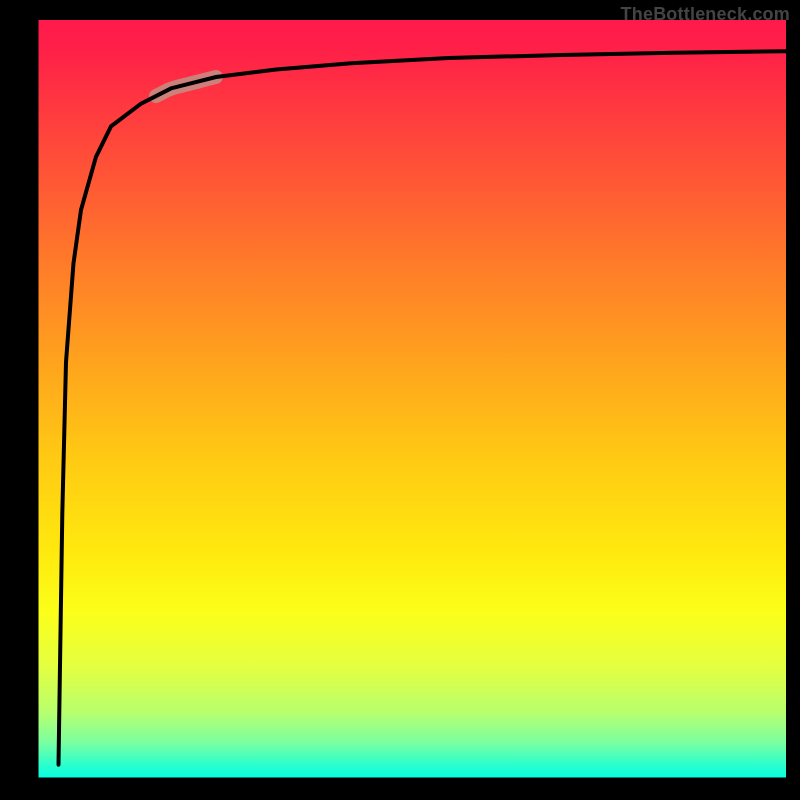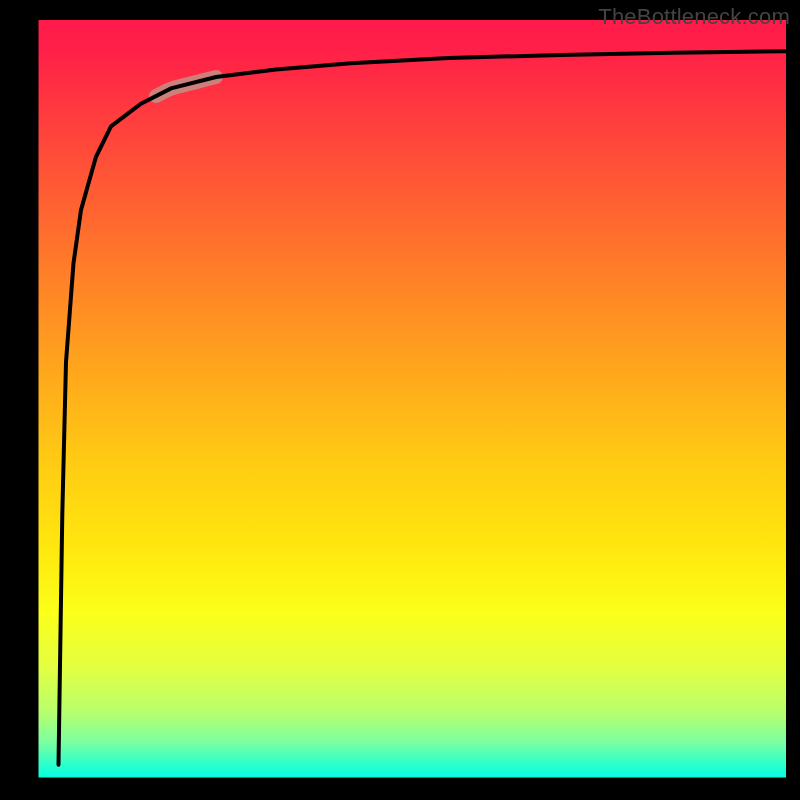--- a/index.html
+++ b/index.html
@@ -10,22 +10,22 @@
     background: #000;
     font-family: Arial, Helvetica, sans-serif;
     position: relative;
     overflow: hidden;
   }
   .watermark {
     position: absolute;
     top: 4px;
     right: 10px;
     color: #444;
-    font-size: 22px;
-    font-weight: 400;
+    font-size: 18px;
+    font-weight: 700;
     z-index: 10;
     letter-spacing: 0.2px;
   }
   .plot-wrap {
     position: absolute;
     left: 36px;
     top: 20px;
     width: 750px;
     height: 760px;
   }

